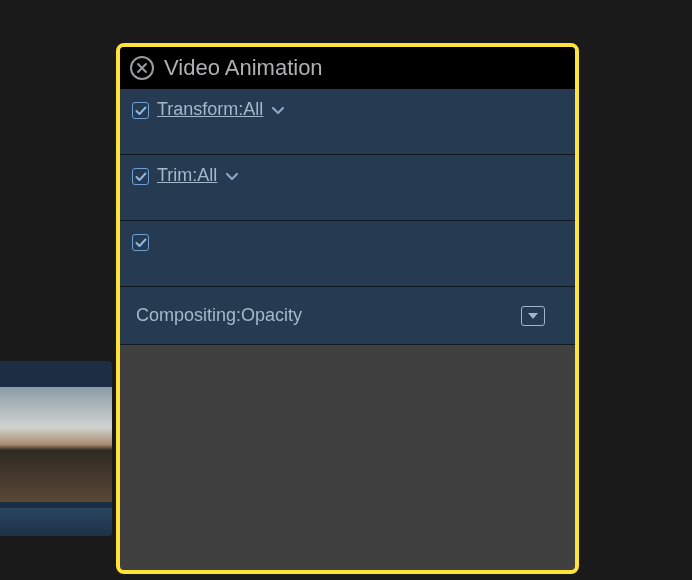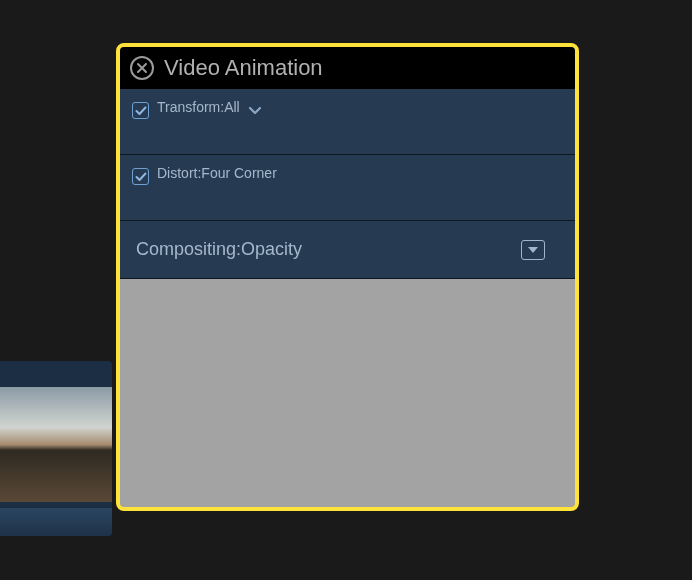--- a/index.html
+++ b/index.html
@@ -95,24 +95,24 @@
       justify-content: center;
       font-size: 9px;
       color: #34485e;
     }
     
     .panel {
       position: absolute;
       left: 116px;
       top: 43px;
       width: 463px;
-      height: 468px;
+      height: 531px;
       border: 4px solid #ffe23a;
       border-radius: 8px;
-      background: #a3a3a3;
+      background: #404040;
       overflow: hidden;
     }
     
     .panel-header {
       height: 42px;
       background: #000;
       display: flex;
       align-items: center;
       padding: 0 10px;
       gap: 10px;
@@ -161,22 +161,23 @@
       display: flex;
       align-items: center;
       justify-content: center;
       cursor: pointer;
       flex-shrink: 0;
     }
     .checkbox svg { display: block; }
     
     .row-label {
       color: #a5b8cb;
-      font-size: 14px;
+      font-size: 18px;
       white-space: nowrap;
+      text-decoration: underline;
     }
     .comp-label {
       color: #a5b8cb;
       font-size: 18px;
       padding-left: 4px;
     }
     
     .chevron {
       margin-top: 7px;
       cursor: pointer;
@@ -291,28 +292,40 @@
       </svg>
     </div>
     <div class="row-label">Transform:All</div>
     <div class="chevron">
       <svg width="14" height="10" viewBox="0 0 14 10">
         <path d="M2 2 L7 7 L12 2" stroke="#8ba7c4" stroke-width="2.2" fill="none" stroke-linecap="round" stroke-linejoin="round"></path>
       </svg>
     </div>
   </div>
 
-
   <div class="row">
     <div class="checkbox">
       <svg width="12" height="10" viewBox="0 0 12 10">
         <path d="M1.5 5 L4.5 8 L10.5 1.5" stroke="#8fb6de" stroke-width="2" fill="none" stroke-linecap="round" stroke-linejoin="round"></path>
       </svg>
     </div>
-    <div class="row-label">Distort:Four Corner</div>
+    <div class="row-label">Trim:All</div>
+    <div class="chevron">
+      <svg width="14" height="10" viewBox="0 0 14 10">
+        <path d="M2 2 L7 7 L12 2" stroke="#8ba7c4" stroke-width="2.2" fill="none" stroke-linecap="round" stroke-linejoin="round"></path>
+      </svg>
+    </div>
+  </div>
+
+  <div class="row">
+    <div class="checkbox">
+      <svg width="12" height="10" viewBox="0 0 12 10">
+        <path d="M1.5 5 L4.5 8 L10.5 1.5" stroke="#8fb6de" stroke-width="2" fill="none" stroke-linecap="round" stroke-linejoin="round"></path>
+      </svg>
+    </div>
   </div>
 
   <div class="row compositing">
     <div class="comp-label">Compositing:Opacity</div>
     <div class="expand-btn">
       <svg width="12" height="8" viewBox="0 0 12 8">
         <path d="M1 1 L6 7 L11 1 Z" fill="#9fb6ce"></path>
       </svg>
     </div>
   </div>

